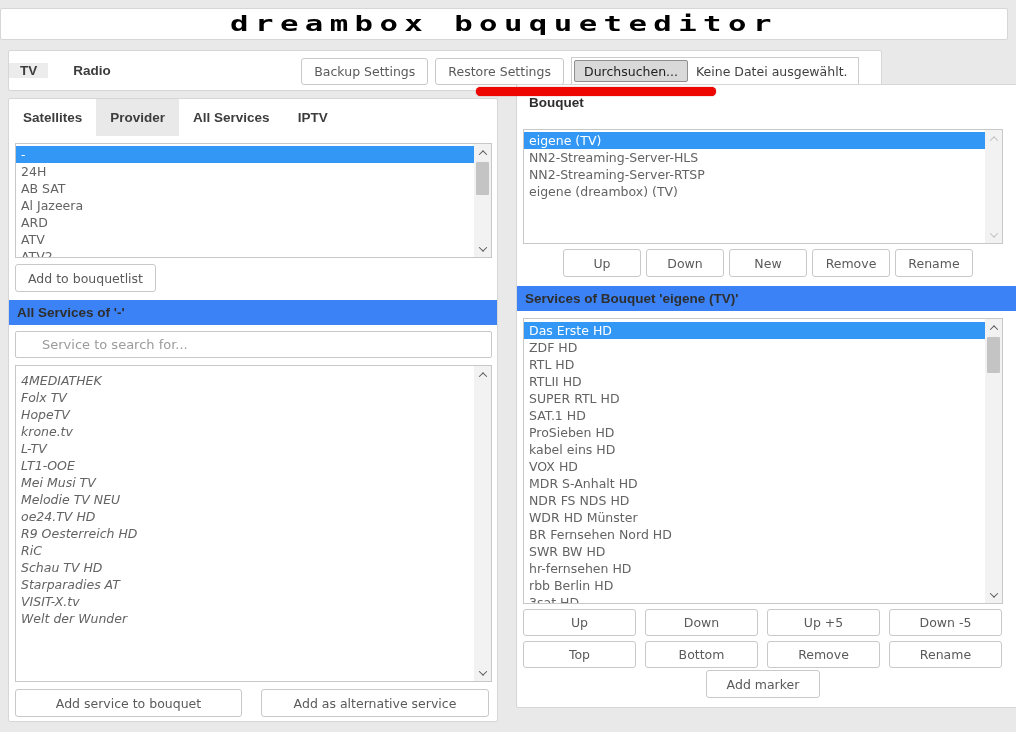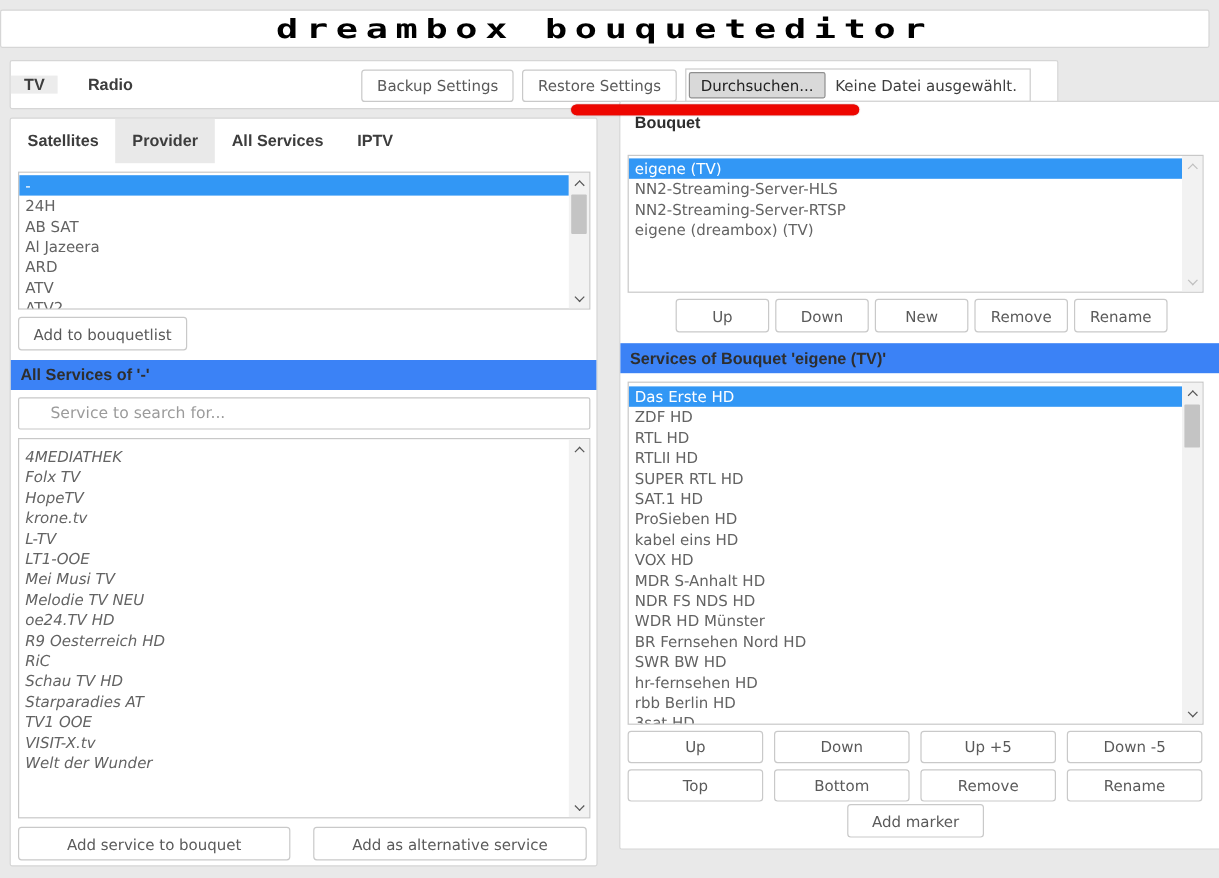--- a/index.html
+++ b/index.html
@@ -151,21 +151,20 @@
           <div class="list-row">krone.tv</div>
           <div class="list-row">L-TV</div>
           <div class="list-row">LT1-OOE</div>
           <div class="list-row">Mei Musi TV</div>
           <div class="list-row">Melodie TV NEU</div>
           <div class="list-row">oe24.TV HD</div>
           <div class="list-row">R9 Oesterreich HD</div>
           <div class="list-row">RiC</div>
           <div class="list-row">Schau TV HD</div>
           <div class="list-row">Starparadies AT</div>
-          <div class="list-row">TV1 OOE</div>
           <div class="list-row">VISIT-X.tv</div>
           <div class="list-row">Welt der Wunder</div>
         </div>
       <div class="sb">
         <div class="sb-btn up">
             <span class="chev up"></span>
           </div>
         <div class="sb-btn down">
             <span class="chev down"></span>
           </div>

